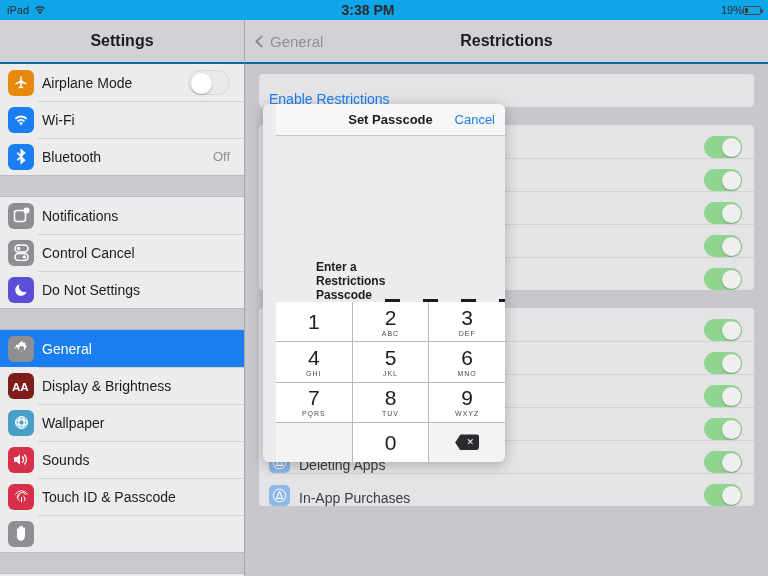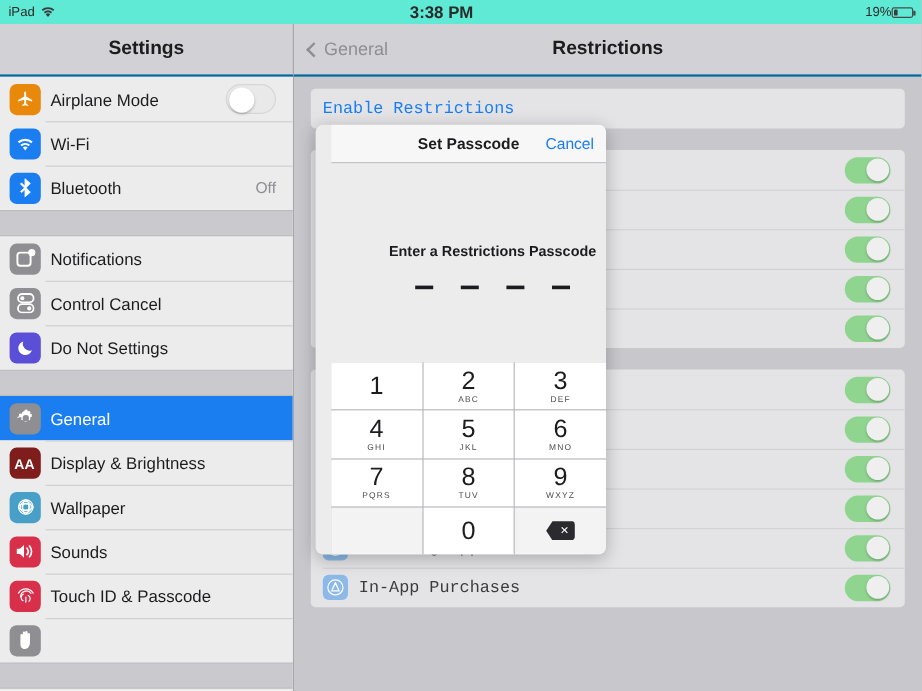--- a/index.html
+++ b/index.html
@@ -7,21 +7,21 @@
     width:768px; height:576px; overflow:hidden;
     font-family:"Liberation Sans", sans-serif;
     background:#c7c7cc;
     -webkit-font-smoothing:antialiased;
   }
   #app { position:relative; width:768px; height:576px; }
 
   
   .statusbar {
     position:absolute; top:0; left:0; width:768px; height:20px;
-    background:#5eead4; display:flex; align-items:center;
+    background:#0ea5e9; display:flex; align-items:center;
     font-size:11px; color:#2b2b2b;
   }
   .sb-left { position:absolute; left:7px; display:flex; align-items:center; gap:5px; }
   .sb-center { position:absolute; left:0; width:716px; text-align:center; font-weight:bold; font-size:14px;padding-left:20px; }
   .sb-right { position:absolute; right:7px; display:flex; align-items:center; gap:0; }
   .batt {
     width:18px; height:9px; border:1px solid #4a4a4a; border-radius:2px;
     position:relative; display:inline-block;
   }
   .batt::after {
@@ -83,21 +83,21 @@
   }
   .tgl.off .knob { left:1.5px; }
 
   
   .pane {
     position:absolute; top:64px; left:245px; width:523px; height:512px;
     background:#c7c7cc; overflow:hidden; padding:10px 14px 0 14px;
   }
   .card { background:#e4e4e6; border-radius:4px; overflow:hidden; }
   .card + .card { margin-top:18px; }
-  .p-row { height:33px; display:flex; align-items:center; padding:0 0 0 10px; position:relative;font-family:Liberation Mono, monospace; }
+  .p-row { height:33px; display:flex; align-items:flex-end; padding:0 0 0 10px; position:relative; }
   .p-row + .p-row::before {
     content:""; position:absolute; left:10px; right:0; top:0; height:1px; background:#d2d2d4;
   }
   .p-label { font-size:14px; color:#3c3c40; flex:1; margin-left:9px; }
   .p-label.link { color:#1a7ef0; margin-left:0; }
   .p-icon {
     width:21px; height:21px; border-radius:5px; flex:0 0 21px;
     display:flex; align-items:center; justify-content:center;
     background:#8cb9e8; color:#fff; font-size:12px;
   }
@@ -110,21 +110,21 @@
     background:#ececed; border-radius:6px; overflow:hidden;
     box-shadow:0 3px 14px rgba(0,0,0,.26);
     display:flex; flex-direction:column; z-index:50;padding-left:13px;
   }
   .m-head {
     height:32px; background:#f7f7f7; border-bottom:1px solid #c4c4c6;
     display:flex; align-items:center; justify-content:center; position:relative; flex:0 0 32px;
   }
   .m-title { font-size:13px; font-weight:bold; color:#1c1c1e; }
   .m-cancel { position:absolute; right:10px; font-size:13px; color:#1a7ef0; }
-  .m-body { flex:1; display:flex; flex-direction:column; align-items:center; padding-top:66px;margin-left:40px; }
+  .m-body { flex:1; display:flex; flex-direction:row; align-items:flex-end; padding-top:66px;margin-left:40px; }
   .m-prompt { font-size:12px; font-weight:bold; color:#1c1c1e; }
   .dots { display:flex; gap:23px; margin-top:22px; }
   .dash { width:15px; height:3px; background:#1c1c1e; }
 
   .keypad { flex:0 0 160px; display:grid; grid-template-columns:1fr 1fr 1fr; grid-template-rows:repeat(4,1fr); background:#b9b9bc; gap:1px; }
   .key {
     background:#fff; display:flex; flex-direction:column;
     align-items:center; justify-content:center; line-height:1;
   }
   .key .num { font-size:21px; color:#1c1c1e; font-weight:300; }

